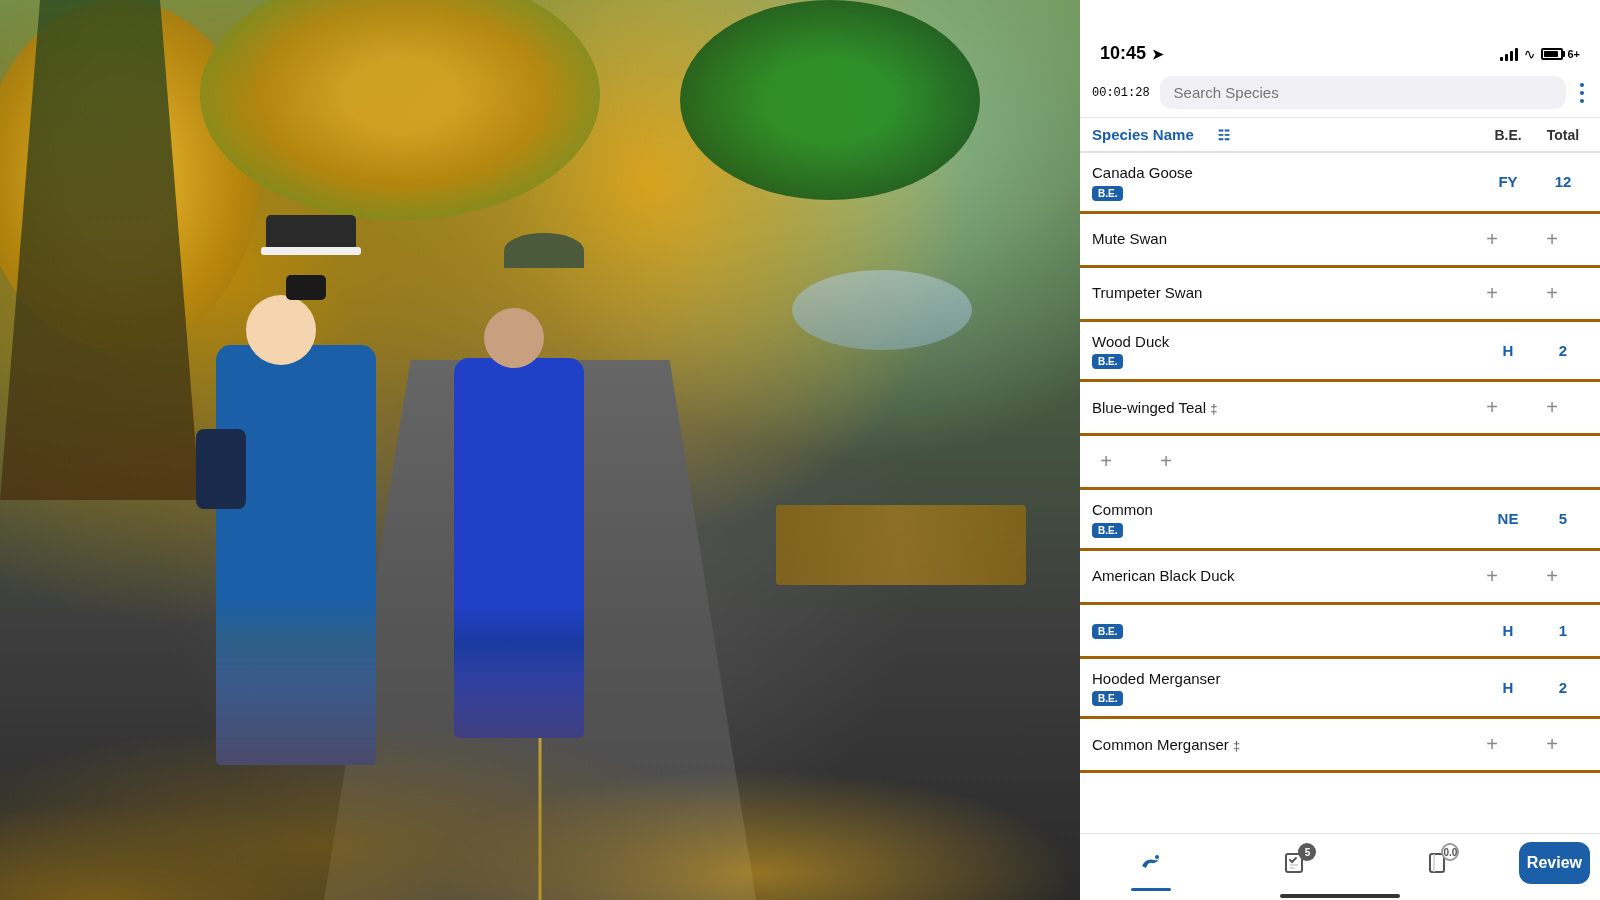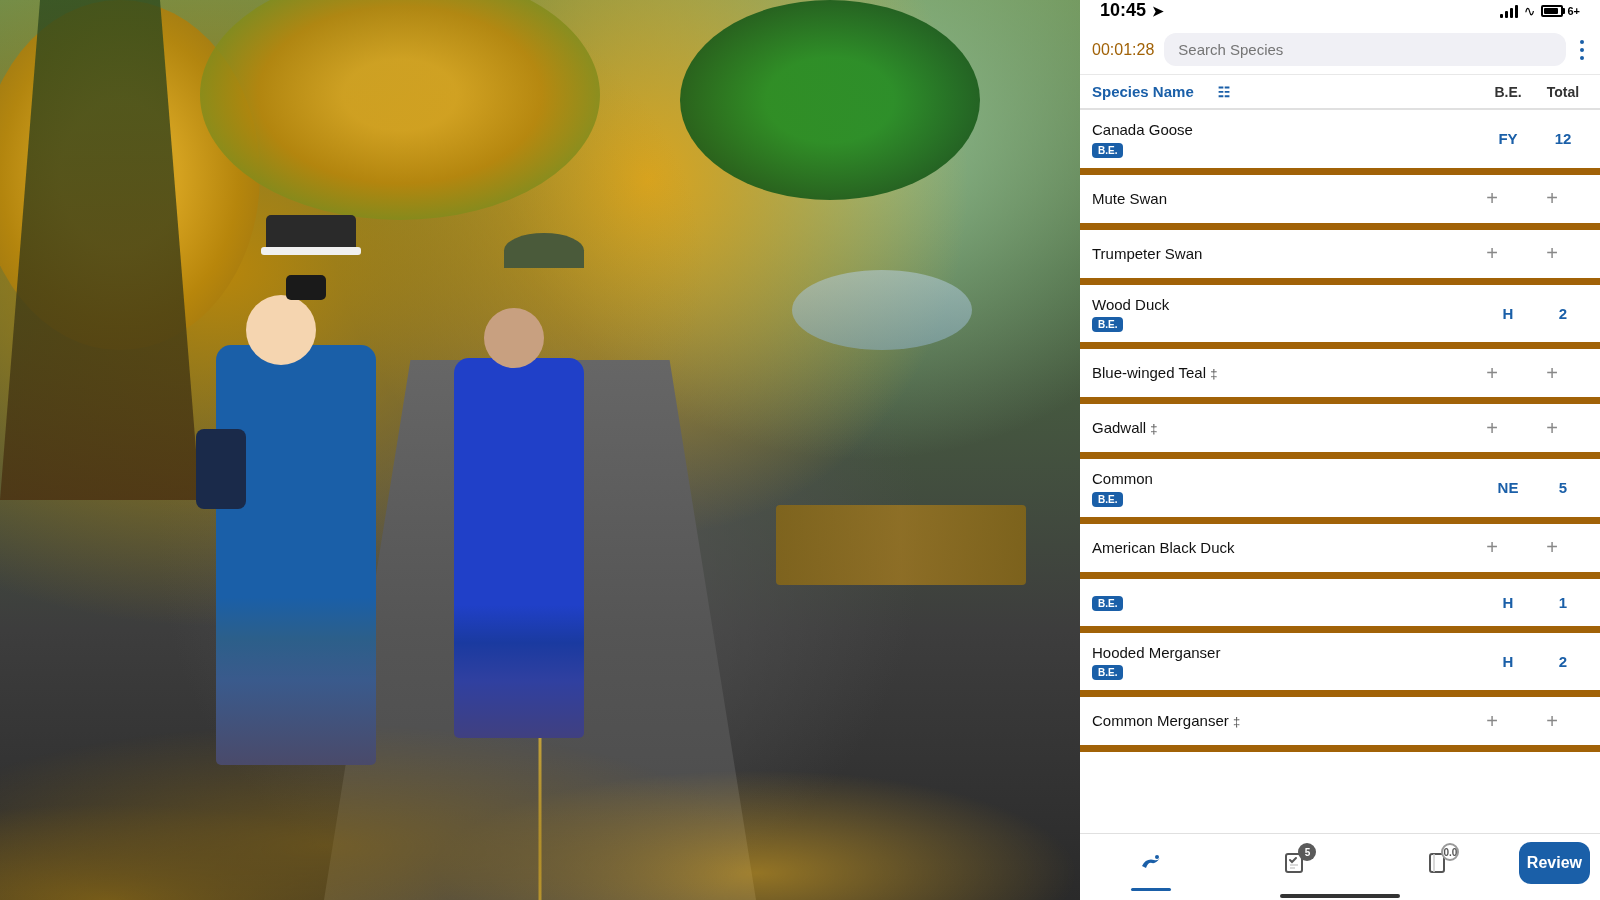--- a/index.html
+++ b/index.html
@@ -240,22 +240,23 @@
       background: #fff;
       display: flex;
       flex-direction: column;
       position: relative;
     }
 
     
     .status-bar {
       display: flex;
       justify-content: space-between;
-      padding: 0 20px 4px;
+      padding: 8px 20px 4px;
       background: #fff;
+      margin-top: 35px;
     }
 
     .status-time {
       font-size: 18px;
       font-weight: 600;
       color: #000;
       display: flex;
       align-items: center;
       gap: 6px;
     }
@@ -327,24 +328,25 @@
     .app-header {
       display: flex;
       align-items: center;
       padding: 8px 12px;
       gap: 10px;
       background: #fff;
       border-bottom: 1px solid #e8e8e8;
     }
 
     .timer-display {
-      font-size: 16px;
+      font-size: 12px;
       font-weight: 500;
-      color: #a16207;
+      color: #000000;
       white-space: nowrap;
+      font-family: Liberation Mono, monospace;
     }
 
     .search-box {
       flex: 1;
       background: #f0f0f5;
       border-radius: 12px;
       padding: 8px 14px;
       font-size: 15px;
       color: #aaa;
       border: none;
@@ -412,21 +414,21 @@
     .species-list {
       flex: 1;
       overflow-y: auto;
       background: #fff;
     }
 
     .species-row {
       display: flex;
       align-items: center;
       padding: 10px 12px;
-      border-bottom: 7px solid #a16207;
+      border-bottom: 3px solid #a16207;
       min-height: 54px;
     }
 
     .species-info {
       flex: 1;
     }
 
     .species-name {
       font-size: 15px;
       font-weight: 500;
@@ -693,24 +695,20 @@
 
       </div>
       <div class="species-be">
           <span class="plus-btn">+</span>
         </div>
       <div class="species-total">
           <span class="plus-btn">+</span>
         </div>
     </div>
       <div class="species-row">
-      <div class="species-info">
-        <div class="species-name">Gadwall <span class="dagger">‡</span></div>
-
-      </div>
       <div class="species-be">
           <span class="plus-btn">+</span>
         </div>
       <div class="species-total">
           <span class="plus-btn">+</span>
         </div>
     </div>
       <div class="species-row">
       <div class="species-info">
         <div class="species-name">Common</div>

